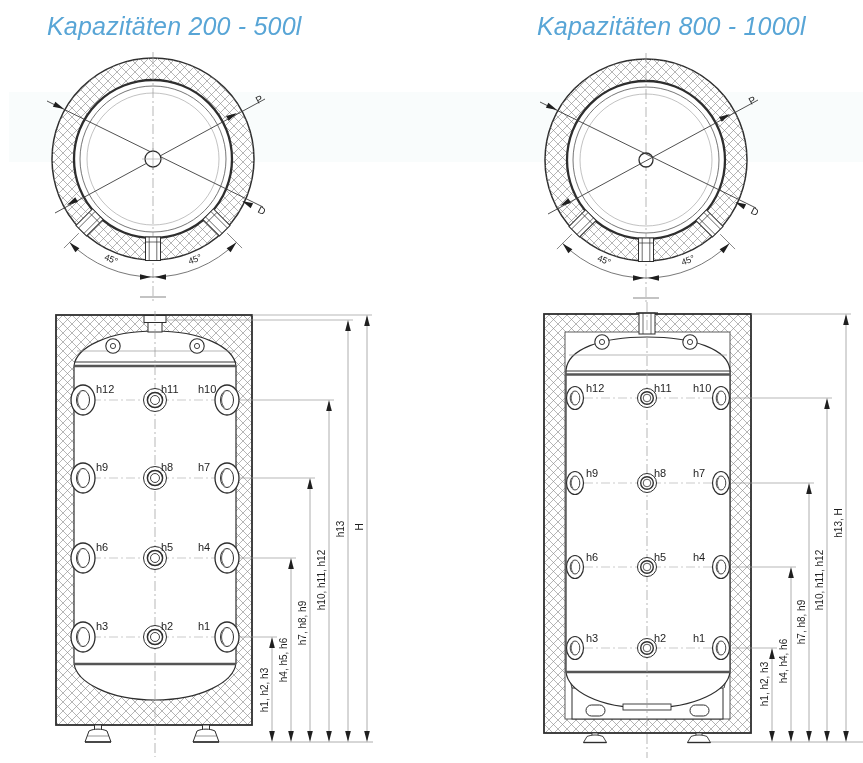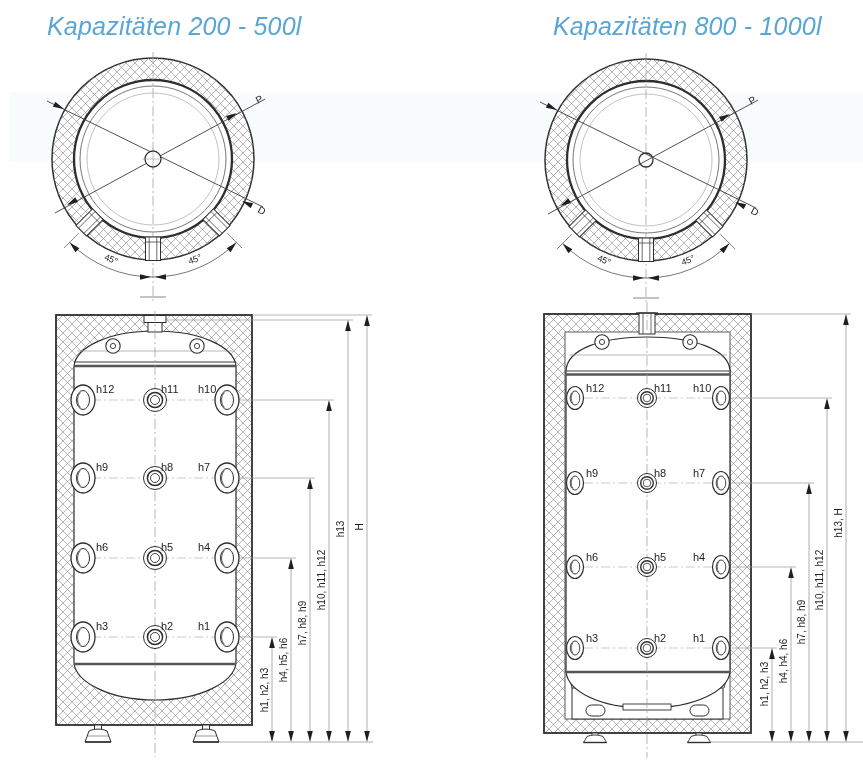--- a/index.html
+++ b/index.html
@@ -1,21 +1,21 @@
 <!DOCTYPE html>
 <html><head>
 <meta charset="utf-8">
 <style>
   html,body{margin:0;padding:0;background:#ffffff;}
   body{width:863px;height:763px;position:relative;font-family:"Liberation Sans",sans-serif;}
   .canvas{position:absolute;inset:0;width:863px;height:651px;margin-left:9px;}
   .bg-band{position:absolute;left:0;top:92px;width:863px;height:70px;background:#f7fbfb;opacity:.75;}
   .title{position:absolute;top:12px;font-style:italic;font-weight:500;font-size:25px;color:#58a5d6;letter-spacing:.2px;white-space:nowrap;}
   .title.left{left:38px;}
-  .title.right{left:544px;}
+  .title.right{left:528px;}
   svg{position:absolute;left:0;top:0;}
   text{font-family:"Liberation Sans",sans-serif;fill:#1f1f1f;}
   .plabel{font-size:10px;}
   .alabel{font-size:9px;}
   .hlabel{font-size:11px;}
   .dimlabel{font-size:10px;}
 </style>
 </head>
 <body>
 

